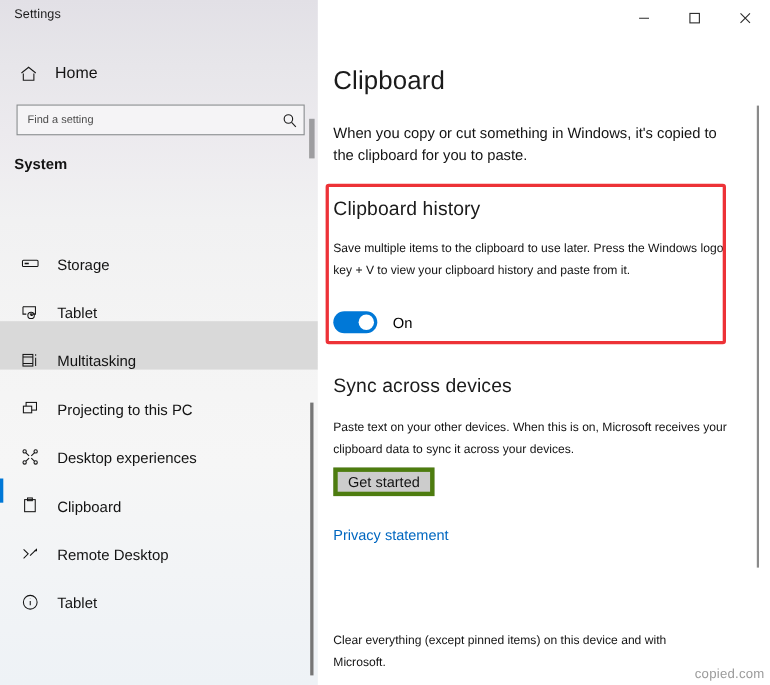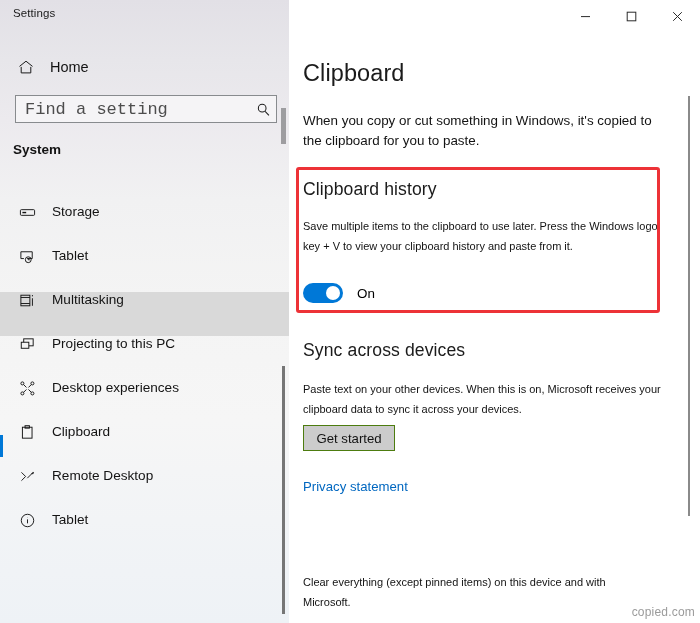--- a/index.html
+++ b/index.html
@@ -71,22 +71,22 @@
     box-sizing: border-box;
     border: 1px solid #888b8e;
     background: #f5f4f6;
     display: flex;
     align-items: center;
   }
   .search-input {
     border: 0;
     outline: 0;
     background: transparent;
-    font-family: Liberation Mono, monospace;
-    font-size: 17px;
+    font-family: Liberation Sans, sans-serif;
+    font-size: 10px;
     color: #3a3a3a;
     padding: 0 6px 0 9px;
     flex: 1 1 auto;
     height: 24px;
     min-width: 0;
   }
   .search-input::placeholder { color: #4d4d4d; opacity: 1; }
   .search-icon {
     width: 26px;
     display: flex;
@@ -105,21 +105,21 @@
   .nav {
     position: absolute;
     left: 0;
     top: 204px;
     width: 289px;
   }
   .nav-item {
     position: relative;
     height: 44px;
     display: flex;
-    align-items: flex-start;
+    align-items: flex-end;
     cursor: default;
   }
   .nav-item .ico {
     width: 26px;
     margin-left: 14px;
     display: flex;
     align-items: center;
     justify-content: center;
     color: #131313;
     flex: 0 0 26px;
@@ -264,21 +264,21 @@
   #sync-head { left: 14px; top: 340px; text-align: center; }
   #sync-body { left: 14px; top: 379px; width: 360px; }
 
   .get-started-btn {
     position: absolute;
     left: 313px;
     top: 425px;
     width: 92px;
     height: 26px;
     background: #cccccc;
-    border: 1px solid #4d7c0f;
+    border: 4px solid #4d7c0f;
     color: #131313;
     font-family: "Liberation Sans", sans-serif;
     font-size: 13.2px;
     padding: 0;
     cursor: default;
   }
   .privacy-link {
     position: absolute;
     left: 14px;
     top: 479px;

